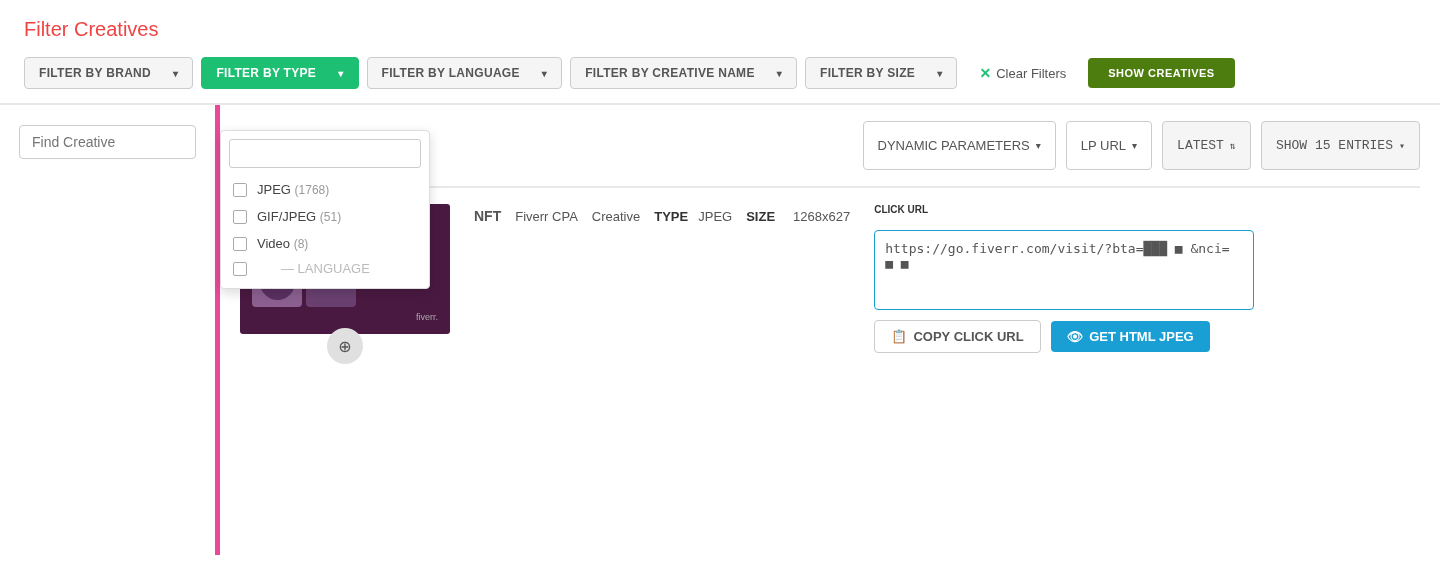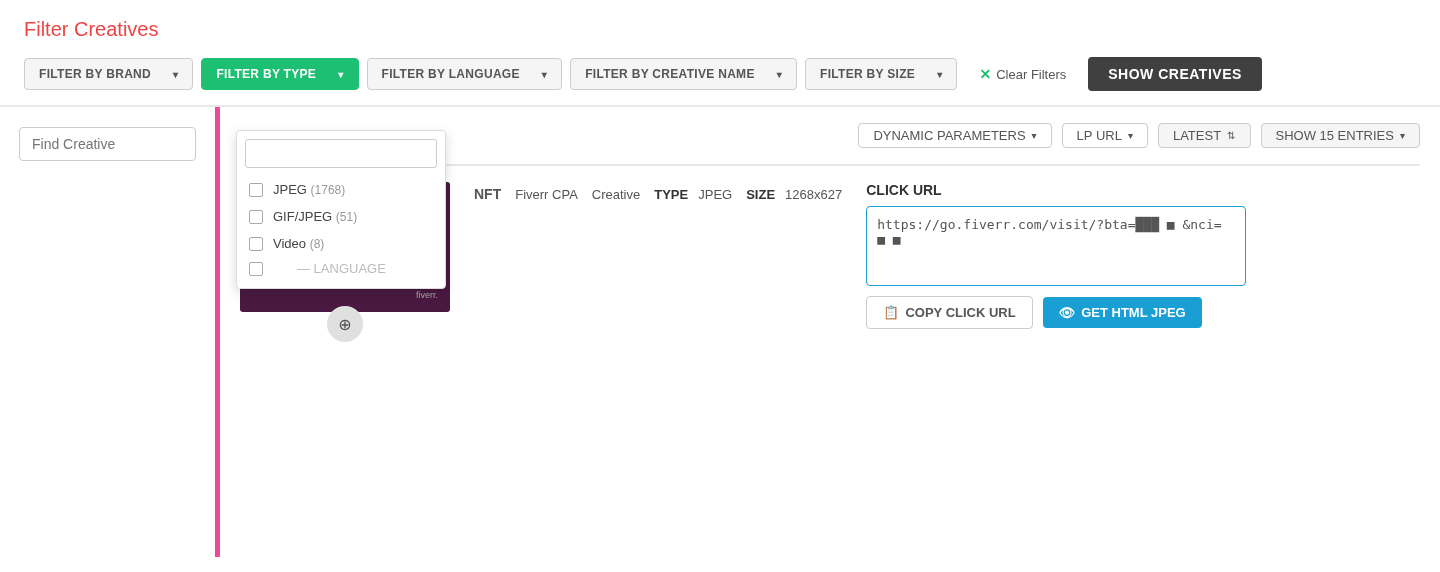--- a/index.html
+++ b/index.html
@@ -26,22 +26,22 @@
     .filter-btn .chevron { font-size: 10px; margin-left: 2px; }
 
     .clear-filters-btn {
       display: flex; align-items: center; gap: 5px;
       padding: 8px 14px; border: none; background: transparent;
       color: #555; font-size: 13px; cursor: pointer; white-space: nowrap;
     }
     .clear-filters-btn .x-icon { color: #1dbf73; font-weight: bold; font-size: 14px; }
 
     .show-creatives-btn {
-      padding: 9px 20px; background: #404040; border: none; border-radius: 4px;
-      color: #fff; font-size: 14px; font-weight: 700; cursor: pointer;
+      padding: 9px 20px; background: #4d7c0f; border: none; border-radius: 4px;
+      color: #fff; font-size: 11px; font-weight: 700; cursor: pointer;
       white-space: nowrap; letter-spacing: 0.5px;
     }
 
     
     .main-content { display: flex; padding: 0; min-height: 450px; }
 
     
     .sidebar { width: 220px; border-right: 5px solid #ec4899; padding: 20px 19px; flex-shrink: 0; }
     .find-creative-input {
       width: 100%; padding: 8px 12px; border: 1px solid #ccc; border-radius: 4px;
@@ -49,26 +49,26 @@
     }
 
     
     .creative-area { flex: 1; padding: 16px 20px; }
 
     
     .top-controls { display: flex; align-items: center; gap: 10px; margin-bottom: 16px; justify-content: flex-end; }
 
     .control-btn {
       display: flex; align-items: center; gap: 6px;
-      padding: 4px 14px; border: 1px solid #ccc; border-radius: 4px;
+      padding: 16px 14px; border: 1px solid #ccc; border-radius: 4px;
       background: #fff; color: #555; font-size: 13px; cursor: pointer;
       white-space: nowrap;
       text-align: right;
     }
-    .control-btn.light-bg { background: #f5f5f5; }
+    .control-btn.light-bg { background: #f5f5f5; font-family: Liberation Mono, monospace; }
     .control-btn .chevron { font-size: 10px; }
 
     
     .creative-card { display: flex; align-items: flex-start; gap: 24px; padding: 16px 0; border-top: 1px solid #e8e8e8; }
 
     .creative-thumbnail { position: relative; width: 210px; flex-shrink: 0; }
     .creative-thumb-img {
       width: 210px; height: 130px; background: #4a1942;
       border-radius: 3px; overflow: hidden; display: flex; align-items: center; justify-content: center;
     }
@@ -77,42 +77,42 @@
     .nft-subtext { color: #fff; font-size: 10px; font-weight: 600; }
     .zoom-btn {
       position: absolute; bottom: -20px; left: 50%; transform: translateX(-50%);
       width: 36px; height: 36px; border-radius: 50%; background: #e0e0e0;
       border: none; cursor: pointer; display: flex; align-items: center; justify-content: center;
       font-size: 16px; color: #555; margin-top: 10px;
     }
 
     
     .click-url-section { flex: 1; }
-    .click-url-label { font-size: 14px; font-weight: 700; color: #333; margin-bottom: 8px; text-transform: uppercase; }
+    .click-url-label { font-size: 10px; font-weight: 700; color: #333; margin-bottom: 15px; text-transform: uppercase; }
     .click-url-textarea {
       width: 380px; height: 80px; border: 1px solid #1a9fd4; border-radius: 4px;
       padding: 10px; font-size: 13px; color: #555; resize: none; outline: none;
       display: block;
     }
     .url-actions { display: flex; gap: 10px; margin-top: 10px; align-items: center; }
     .copy-url-btn {
       display: flex; align-items: center; gap: 6px;
       padding: 8px 16px; background: #fff; border: 1px solid #ccc;
       border-radius: 4px; color: #555; font-size: 13px; font-weight: 600;
       cursor: pointer; white-space: nowrap;
     }
     .get-html-btn {
       display: flex; align-items: center; gap: 6px;
       padding: 8px 16px; background: #1a9fd4; border: none;
       border-radius: 4px; color: #fff; font-size: 13px; font-weight: 600;
       cursor: pointer; white-space: nowrap;
     }
 
     
-    .dropdown-overlay { position: absolute; top: 130px; left: 236px; z-index: 100; }
+    .dropdown-overlay { position: absolute; top: 130px; left: 220px; z-index: 100; }
     .dropdown-menu {
       width: 210px; background: #fff; border: 1px solid #ddd;
       border-radius: 4px; box-shadow: 0 4px 12px rgba(0,0,0,0.15);
       padding: 8px;
     }
     .dropdown-search {
       width: 100%; padding: 6px 10px; border: 1px solid #ccc; border-radius: 3px;
       font-size: 13px; outline: none; margin-bottom: 8px;
     }
     .dropdown-item {
@@ -223,21 +223,21 @@
               <span>⊕</span>
             </button>
           </div>
         </div>
 
         <div style="display:flex;flex-direction:row;gap:14px;min-width:130px;margin-top:4px;">
             <div style="margin-bottom: 8px;"><span style="font-size:14px;color:#555;font-weight:600;">NFT</span></div>
             <div style="margin-bottom: 8px;"><span style="font-size:13px;color:#555;">Fiverr CPA</span></div>
             <div style="margin-bottom: 8px;"><span style="font-size:13px;color:#555;">Creative</span></div>
             <div style="margin-bottom: 8px;"><span style="font-size:13px;font-weight:700;color:#333;text-transform:uppercase;margin-right:10px;">TYPE</span><span style="font-size:13px;color:#555;">JPEG</span></div>
-            <div style="margin-bottom: 8px;"><span style="font-size:13px;font-weight:700;color:#333;text-transform:uppercase;margin-right:10px;">SIZE</span><span style="font-size:13px;color:#555;">1268x627</span></div>
+            <div style="margin-bottom: 8px;"><span style="font-size:13px;font-weight:700;color:#333;text-transform:uppercase;margin-right:10px;">SIZE</span><span style="font-size:13px;color:#555;margin-left:8px;">1268x627</span></div>
           </div>
 
         <div class="click-url-section">
           <div class="click-url-label">CLICK URL</div>
           <textarea class="click-url-textarea" style="">https://go.fiverr.com/visit/?bta=███ ■ &amp;nci= ■ ■</textarea>
           <div class="url-actions">
             <button class="copy-url-btn">
               <span>📋</span>
               <span>COPY CLICK URL</span>
             </button>

